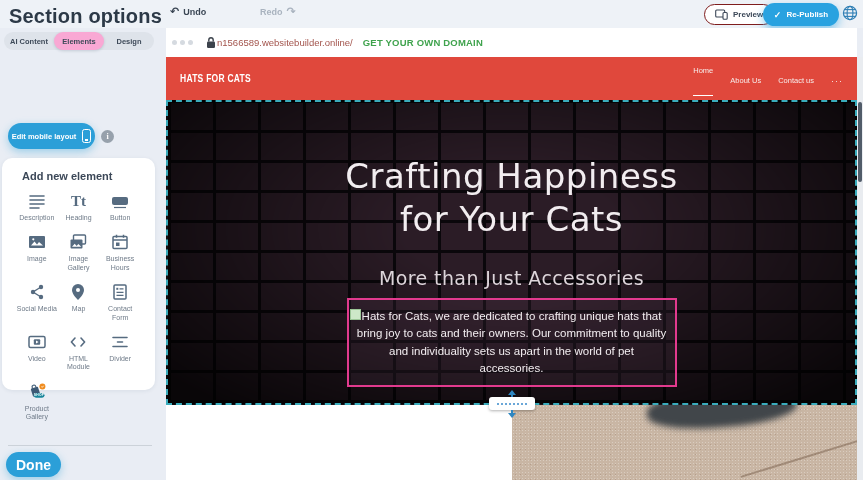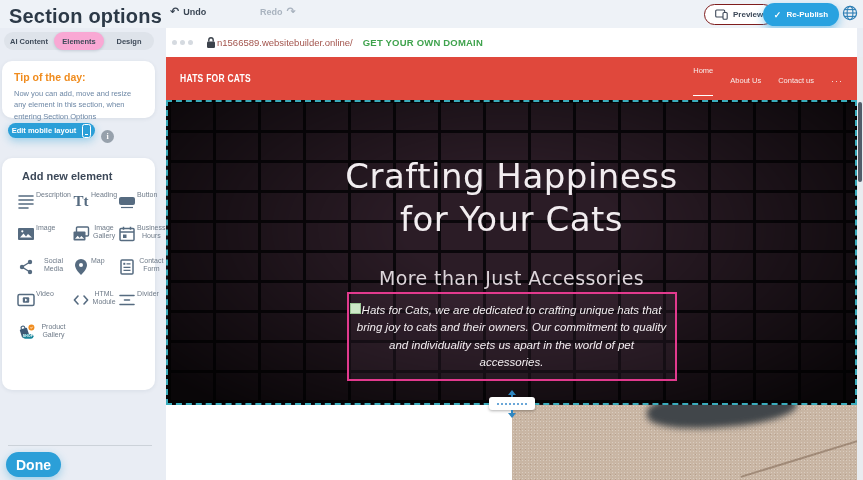--- a/index.html
+++ b/index.html
@@ -26,32 +26,32 @@
   .globe-btn{ position:absolute; left:841px; top:4px; width:18px; height:18px; cursor:pointer;}
   
   .sidebar{ position:absolute; left:0; top:28px; width:160px; height:452px; }
   .tabs{ position:absolute; left:4px; top:4px; width:150px; height:18px; background:#dee3ea; border-radius:9px; display:flex;}
   .tab{ flex:1; display:flex; align-items:center; justify-content:center; font-size:7.5px; font-weight:bold; color:#3e4a59; cursor:pointer; border-radius:9px;}
   .tab.active{ background:#f9a8d4; box-shadow:0 1px 3px rgba(30,50,80,.18);}
   .card{ position:absolute; left:2px; width:153px; background:#fff; border-radius:10px; box-shadow:0 1px 4px rgba(30,50,80,.08);}
   .tip-card{ top:33px; height:57px; padding:10px 12px;}
   .tip-title{ font-size:10.5px; font-weight:bold; color:#f08c1e; margin-bottom:5px;}
   .tip-body{ font-size:7.5px; color:#6d87a5; line-height:1.5;}
-  .btn-mobile{ position:absolute; left:8px; top:95px; width:87px; height:15px; background:#2b9fd8; border:none;
+  .btn-mobile{ position:absolute; left:8px; top:95px; width:87px; height:26px; background:#2b9fd8; border:none;
     border-radius:14px; color:#fff; font-size:7.5px; font-weight:bold; display:flex; align-items:center;
     justify-content:center; gap:6px; cursor:pointer; box-shadow:0 3px 8px rgba(43,159,216,.4);}
   .phone-ic{ width:9px; height:14px; border:1.3px solid #fff; border-radius:2.5px; position:relative;}
   .phone-ic:after{ content:""; position:absolute; left:2px; right:2px; bottom:1.5px; height:1.3px; background:#fff;}
   .info-dot{ position:absolute; left:101px; top:102px; width:13px; height:13px; border-radius:50%;
     background:#97a1ac; color:#fff; font-size:8px; font-weight:bold; font-family:"Liberation Serif",serif;
     display:flex; align-items:center; justify-content:center; cursor:pointer;}
   .add-card{ top:130px; height:232px; padding:12px 14px 8px 14px;}
   .add-title{ font-size:11px; font-weight:bold; color:#3c4858; margin:0 0 6px 6px;}
   .egrid{ display:grid; grid-template-columns:repeat(3,1fr); row-gap:4px;}
-  .cell{ display:flex; flex-direction:row; align-items:flex-start; cursor:pointer; padding:3px 0;}
+  .cell{ display:flex; flex-direction:column; align-items:center; cursor:pointer; padding:3px 0;}
   .eicon{ width:20px; height:20px; display:flex; align-items:center; justify-content:center; margin-bottom:3px;}
   .elabel{ font-size:7px; color:#6e7a88; text-align:center; line-height:1.2; max-width:42px;}
   .tt{ font-size:15px; font-weight:bold; color:#566b80; line-height:1; font-family:"Liberation Serif",serif;}
   .side-divider{ position:absolute; left:8px; top:417px; width:144px; height:1px; background:#ccd2d9;}
   .btn-done{ position:absolute; left:6px; top:424px; width:55px; height:25px; background:#2b9fd8; border:none;
     border-radius:13px; color:#fff; font-size:14px; font-weight:bold; cursor:pointer;
     box-shadow:0 3px 8px rgba(43,159,216,.4);}
   
   .preview{ position:absolute; left:166px; top:28px; width:691px; height:452px; background:#fff;}
   .urlbar{ position:absolute; left:0; top:0; width:691px; height:29px; background:#fff; display:flex; align-items:center; padding-left:6px;}
@@ -69,22 +69,22 @@
   .hero{ position:absolute; left:0; top:72px; width:691px; height:305px; cursor:pointer;
     background:
       radial-gradient(ellipse at 50% 42%, rgba(0,0,0,0) 22%, rgba(0,0,0,0.78) 92%),
       repeating-linear-gradient(0deg, #0a070b 0 3px, rgba(0,0,0,0) 3px 30px),
       repeating-linear-gradient(90deg, #0a070b 0 3px, rgba(0,0,0,0) 3px 45px),
       #2b1c26;
     border:2px dashed #3aacbc; }
   .hero-heading{ margin:53px auto 0 auto; max-width:380px; text-align:center; color:#f2edf0;
     font-size:34px; line-height:1.27; letter-spacing:.5px; font-family:"DejaVu Sans",sans-serif; font-weight:normal;}
   .hero-sub{ margin:26px auto 0 auto; text-align:center; color:#ddd5da; font-size:19px; letter-spacing:.4px; font-family:"DejaVu Sans",sans-serif;}
-  .hero-para{ position:absolute; left:50%; transform:translateX(-50%); top:190px; width:330px;
-    border:2px solid #e23a8e; background:rgba(160,110,150,.10); padding:8px 8px; cursor:pointer;font-style:italic;}
+  .hero-para{ position:absolute; left:50%; transform:translateX(-50%); top:196px; width:330px;
+    border:2px solid #e23a8e; background:rgba(160,110,150,.10); padding:8px 8px; cursor:pointer;}
   .hero-para p{ font-size:11.5px; color:#f2edf0; line-height:1.5; text-align:center;}
   .sel-handle{ position:absolute; left:1px; top:9px; width:11px; height:11px; background:#cde8c8; border:1px solid #9cc697;}
   
   .resize-wrap{ position:absolute; left:50%; transform:translateX(-50%); top:362px; width:46px; height:28px; cursor:ns-resize; z-index:5;}
   .tri-up{ position:absolute; left:50%; transform:translateX(-50%); top:0; width:0; height:0;
     border-left:4px solid transparent; border-right:4px solid transparent; border-bottom:5px solid #2e86c1;}
   .stem-t{ position:absolute; left:50%; transform:translateX(-50%); top:4px; width:2px; height:4px; background:#2e86c1;}
   .hpill{ position:absolute; left:0; top:7px; width:46px; height:13px; background:#fff; border-radius:3px;
     box-shadow:0 1px 3px rgba(0,0,0,.3); display:flex; align-items:center; justify-content:center;}
   .hdash{ width:30px; border-top:2px dotted #6aa7d8;}
@@ -147,24 +147,20 @@
     </div>
   </div>
 
   <div class="sidebar">
     <div class="tabs">
       <div class="tab">AI Content</div>
       <div class="tab active">Elements</div>
       <div class="tab">Design</div>
     </div>
 
-    <div class="card tip-card">
-      <div class="tip-title">Tip of the day:</div>
-      <div class="tip-body">Now you can add, move and resize any element in this section, when entering Section Options</div>
-    </div>
 
     <button class="btn-mobile">
       <span>Edit mobile layout</span>
       <span class="phone-ic"></span>
     </button>
     <div class="info-dot">i</div>
 
     <div class="card add-card">
       <div class="add-title">Add new element</div>
       <div class="egrid">

